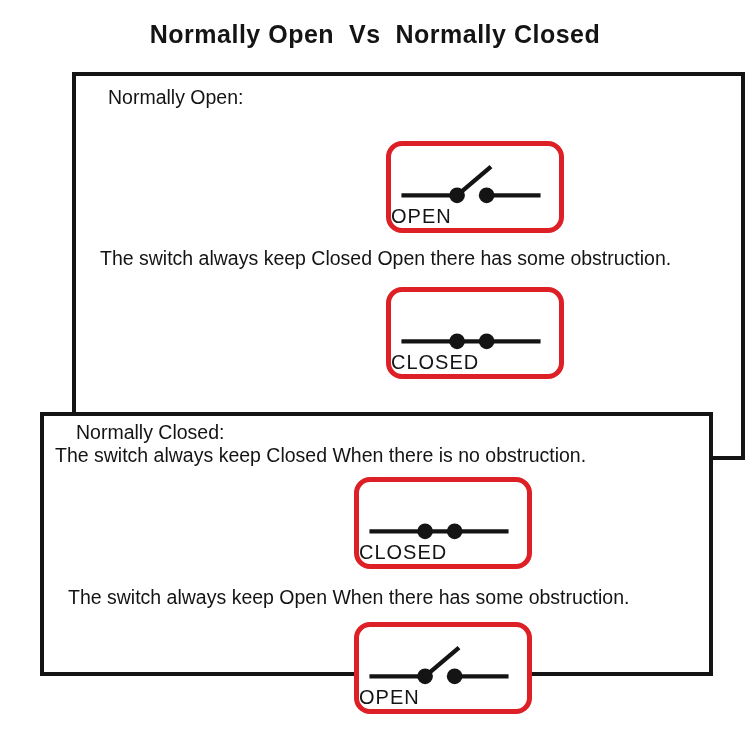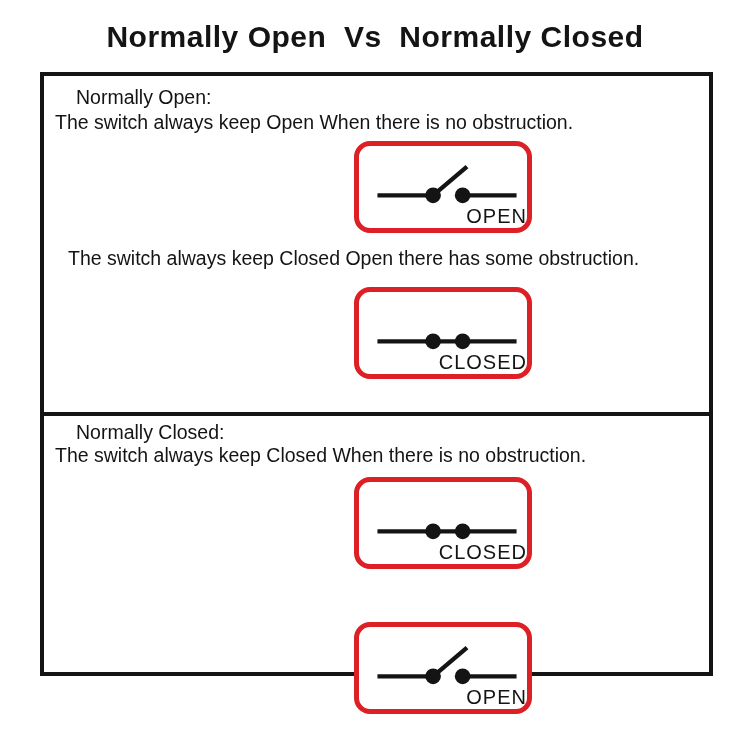--- a/index.html
+++ b/index.html
@@ -2,64 +2,63 @@
 <html style="--ink: #141414; --red: #dd1f26; --paper: #ffffff;"><head>
 <meta charset="utf-8">
 <style>
   :root { --ink:#141414; --red:#dd1f26; --paper:#ffffff; }
   * { margin:0; padding:0; box-sizing:border-box; }
   html,body { width:750px; height:750px; background:var(--paper); }
   body { position:relative; font-family:"Liberation Sans", sans-serif; color:var(--ink); overflow:hidden; }
 
   .title {
     position:absolute; left:0; right:0; top:20px;
-    text-align:center; font-weight:bold; font-size:30px;
+    text-align:center; font-weight:bold; font-size:25px;
     letter-spacing:0.5px; white-space:pre; color:var(--ink);
   }
 
   .panel {
     position:absolute; left:40px; width:673px;
     border:4px solid var(--ink); background:var(--paper);
   }
-  #panel-no { top:72px;  height:388px; }
+  #panel-no { top:72px;  height:388px;margin-left:32px; }
   #panel-nc { top:412px; height:264px; }
 
   .panel-heading { position:absolute; font-size:19.5px; }
   .desc-line     { position:absolute; font-size:19.5px; white-space:nowrap; }
 
   #panel-no .panel-heading { left:32px; top:10px; }
   #panel-no .desc-top      { left:11px; top:35px; }
   #panel-no .fig-top       { left:310px; top:65px; }
   #panel-no .desc-bottom   { left:24px; top:171px; }
   #panel-no .fig-bottom    { left:310px; top:211px; }
 
   #panel-nc .panel-heading { left:32px; top:5px; }
   #panel-nc .desc-top      { left:11px; top:28px;text-align:right; }
   #panel-nc .fig-top       { left:310px; top:61px; }
   #panel-nc .desc-bottom   { left:24px; top:170px; }
   #panel-nc .fig-bottom    { left:310px; top:206px; }
 
   .switch-fig {
     position:absolute; width:178px; height:92px;
     border:5px solid var(--red); border-radius:16px; background:var(--paper);
-    display:flex; flex-direction:column; align-items:flex-end; padding-top:18px;
+    display:flex; flex-direction:column; align-items:flex-start; padding-top:18px;
   }
   .switch-glyph { width:160px; height:46px; display:block; }
   .switch-glyph line   { stroke:var(--ink); stroke-width:5; }
   .switch-glyph circle { fill:var(--ink); }
   .switch-label { font-size:20px; letter-spacing:1px; margin-top:1px; color:var(--ink); }
 </style>
 </head>
 <body>
 
 <div class="title">Normally Open  Vs  Normally Closed</div>
 
 <div class="panel" id="panel-no">
   <div class="panel-heading">Normally Open:</div>
-  <div class="desc-line desc-top">The switch always keep Open When there is no obstruction.</div>
 
   <div class="switch-fig fig-top">
     <svg class="switch-glyph" viewBox="0 0 160 46" aria-hidden="true">
       <line x1="0" y1="36" x2="64" y2="36"></line>
       <line x1="64" y1="36" x2="103" y2="3"></line>
       <line x1="98" y1="36" x2="160" y2="36"></line>
       <circle cx="64" cy="36" r="9"></circle>
       <circle cx="98" cy="36" r="9"></circle>
     </svg>
     <div class="switch-label">OPEN</div>
@@ -83,20 +82,21 @@
 
   <div class="switch-fig fig-top">
     <svg class="switch-glyph" viewBox="0 0 160 46" aria-hidden="true">
       <line x1="0" y1="36" x2="160" y2="36"></line>
       <circle cx="64" cy="36" r="9"></circle>
       <circle cx="98" cy="36" r="9"></circle>
     </svg>
     <div class="switch-label">CLOSED</div>
   </div>
 
+  <div class="desc-line desc-bottom">The switch always keep Open When there has some obstruction.</div>
 
   <div class="switch-fig fig-bottom">
     <svg class="switch-glyph" viewBox="0 0 160 46" aria-hidden="true">
       <line x1="0" y1="36" x2="64" y2="36"></line>
       <line x1="64" y1="36" x2="103" y2="3"></line>
       <line x1="98" y1="36" x2="160" y2="36"></line>
       <circle cx="64" cy="36" r="9"></circle>
       <circle cx="98" cy="36" r="9"></circle>
     </svg>
     <div class="switch-label">OPEN</div>

